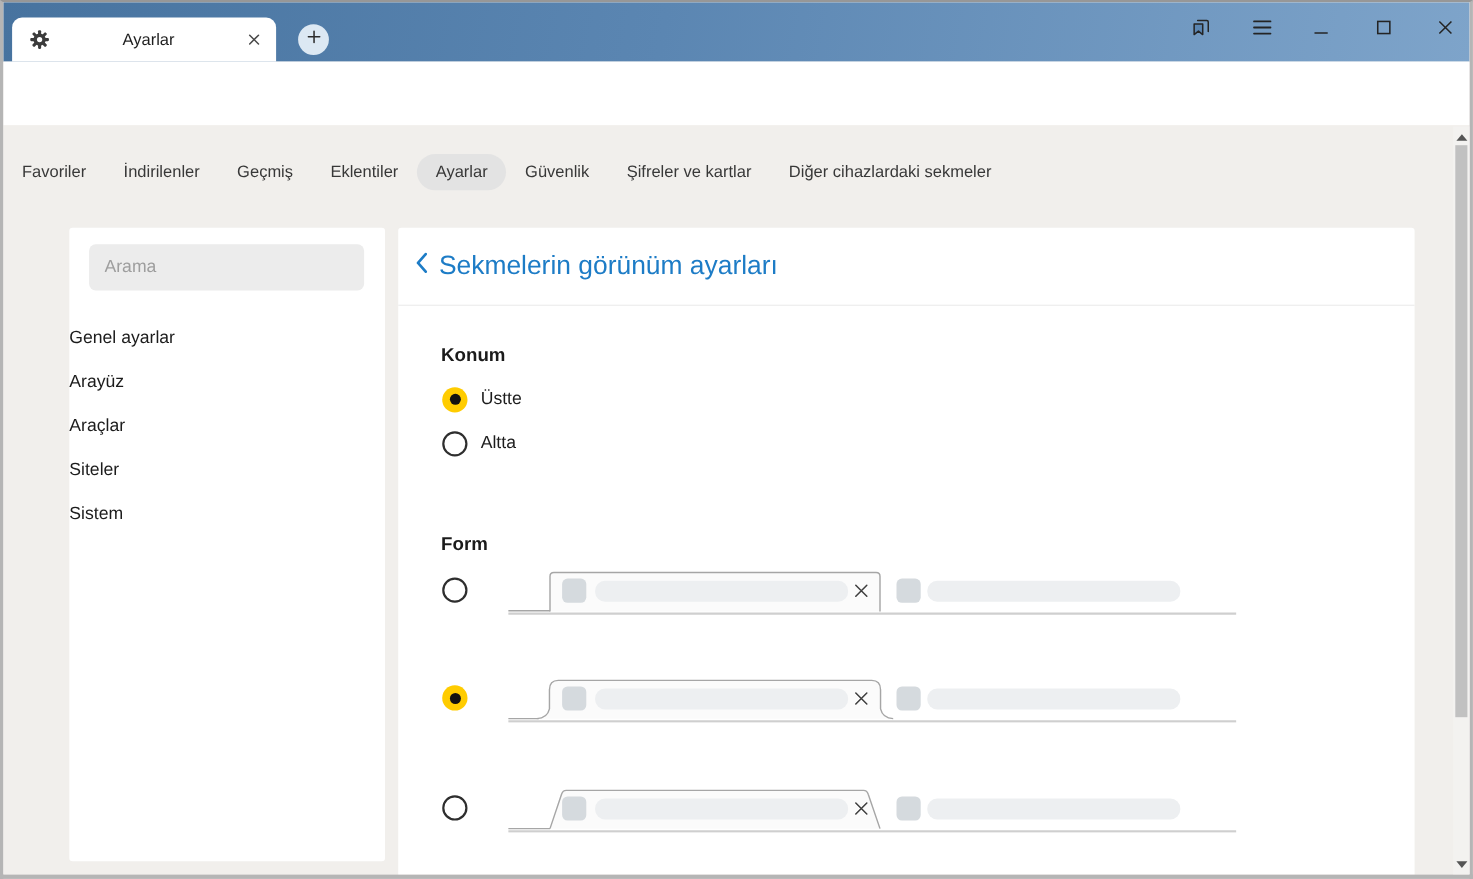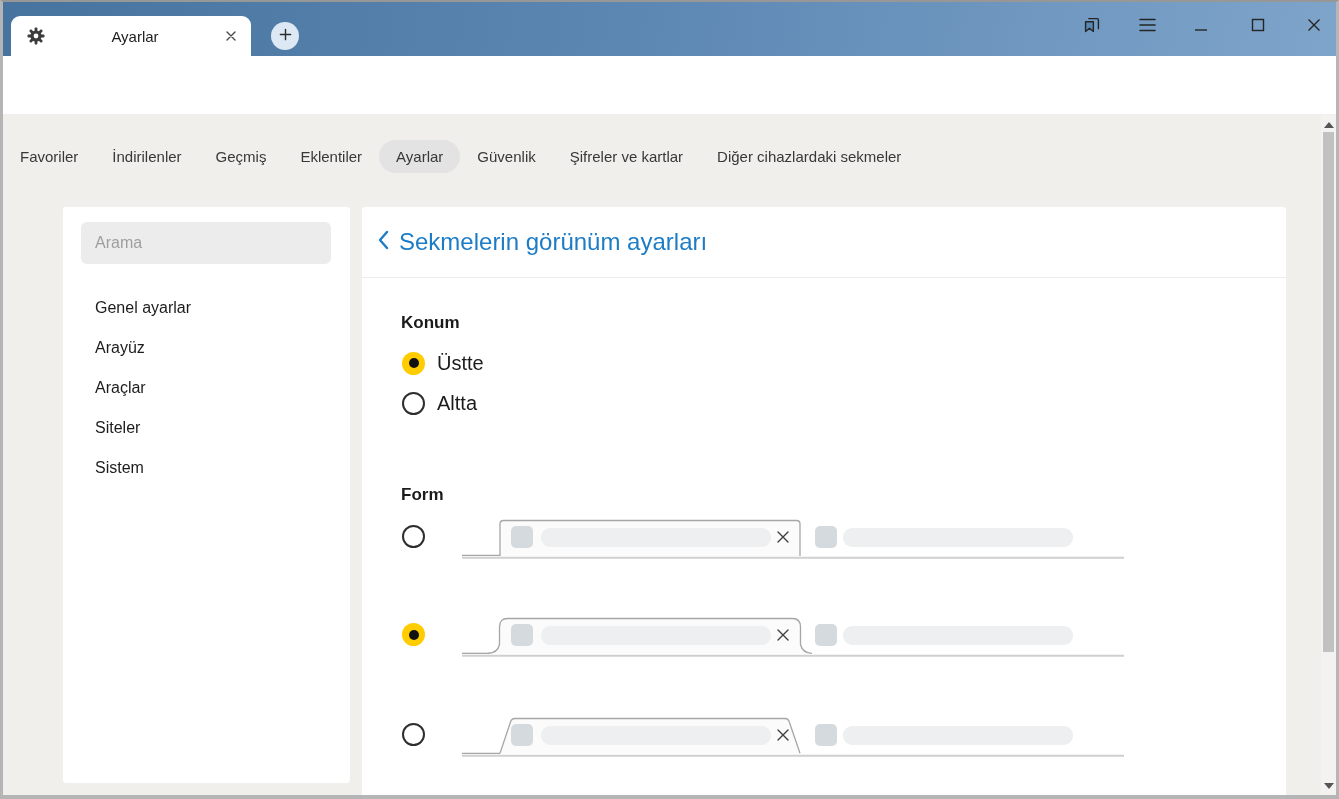--- a/index.html
+++ b/index.html
@@ -39,29 +39,29 @@
 
   .card{ background:#fff; border-radius:3px; position:absolute; }
   .sidebar-card{ left:60px; top:93px; width:287px; bottom:12px; }
   .main-card{ left:359px; top:93px; width:924px; bottom:-4px; }
 
   .search-box{ position:absolute; left:18px; top:15px; width:250px; height:42px; border:none; outline:none;
                background:#ececec; border-radius:6px; font-size:16px; color:#1c1c1c; padding:0 14px;
                font-family:"Liberation Sans", sans-serif; }
   .search-box::placeholder{ color:#9e9e9e; opacity:1; }
   .side-list{ position:absolute; left:0; top:81px; right:0; }
-  .side-item{ height:40px; display:flex; align-items:center; padding-left:32px; font-size:16px; color:#1c1c1c; }
+  .side-item{ height:40px; display:flex; align-items:center; font-size:16px; color:#1c1c1c; }
 
   .main-header{ position:absolute; left:0; top:0; right:0; height:71px; border-bottom:1px solid #ececec;
                 display:flex; align-items:center; }
   .back-link{ display:flex; align-items:center; gap:10px; margin-left:15px; color:#1d7cc6; font-size:24px; }
 
   .section-title{ position:absolute; left:39px; font-size:17px; font-weight:bold; color:#1b1b1b; }
   .opt-row{ position:absolute; left:40px; display:flex; align-items:center; gap:12px; height:24px; }
-  .opt-label{ font-size:20px; color:#1c1c1c; }
+  .opt-label{ font-size:16px; color:#1c1c1c; }
   .radio{ width:23px; height:23px; border-radius:50%; flex:0 0 auto; position:relative; }
   .radio.sel{ background:#ffcc00; }
   .radio.sel::after{ content:""; position:absolute; left:50%; top:50%; width:10px; height:10px; margin:-5px 0 0 -5px;
                      border-radius:50%; background:#111; }
   .radio.unsel{ background:#fff; border:2.5px solid #2e2e2e; }
   .form-radio{ position:absolute; left:40px; }
   .preview{ position:absolute; left:100px; }
   .tabshape{ fill:#fbfbfb; stroke:#a6a6a6; stroke-width:1.3; }
   .base{ stroke:#a6a6a6; stroke-width:1.3; }
   .strip{ stroke:#cfcfcf; stroke-width:2; }

